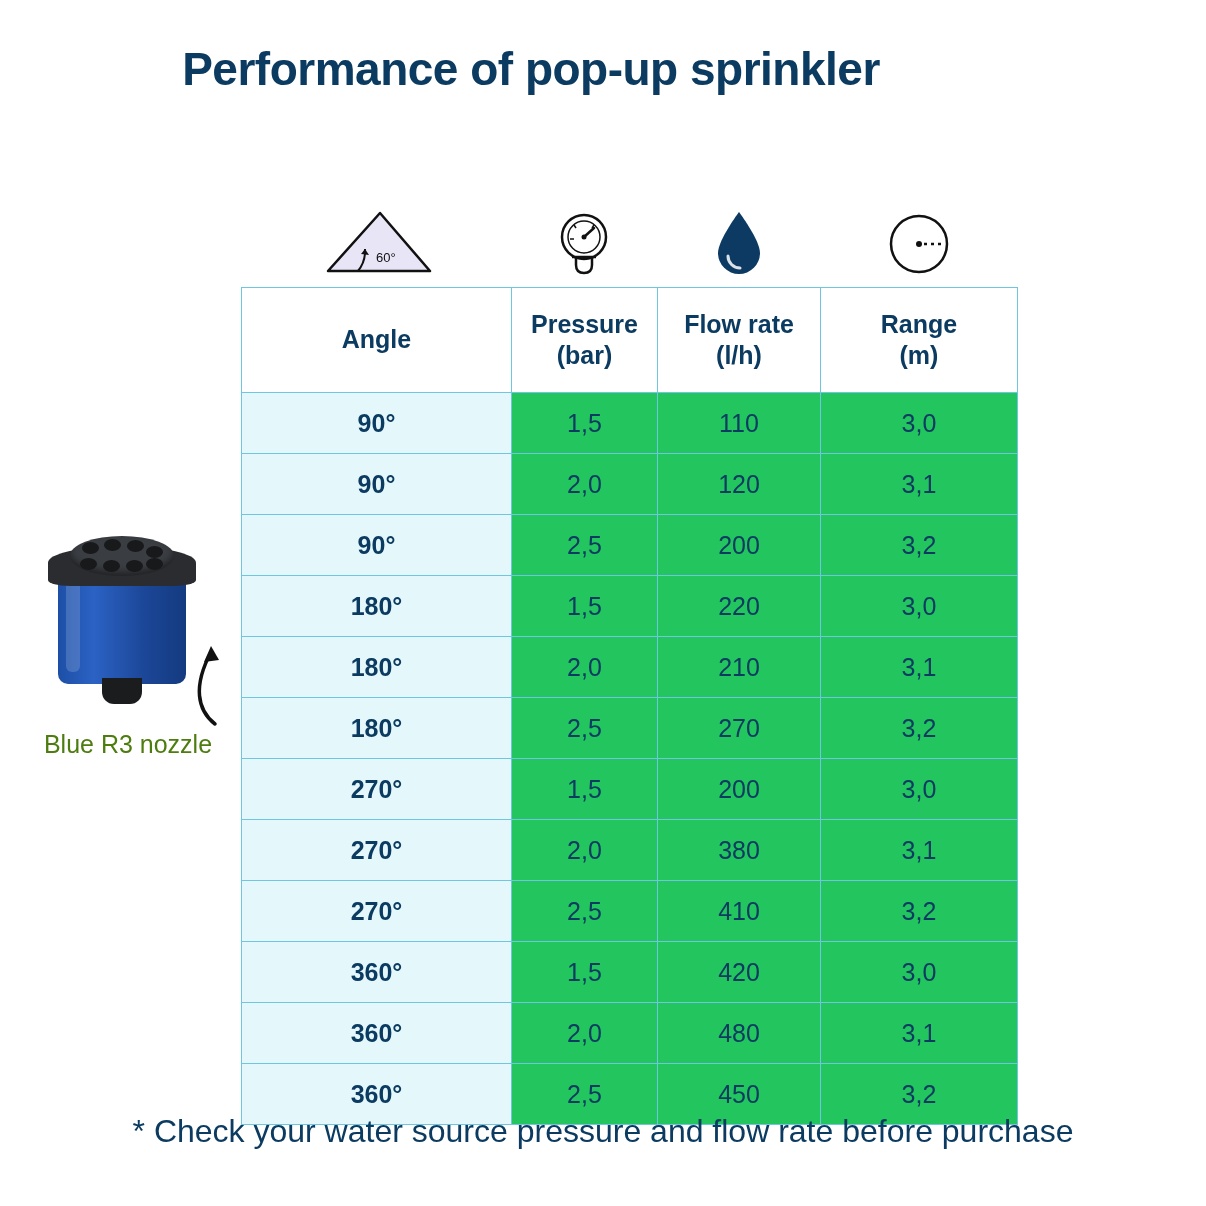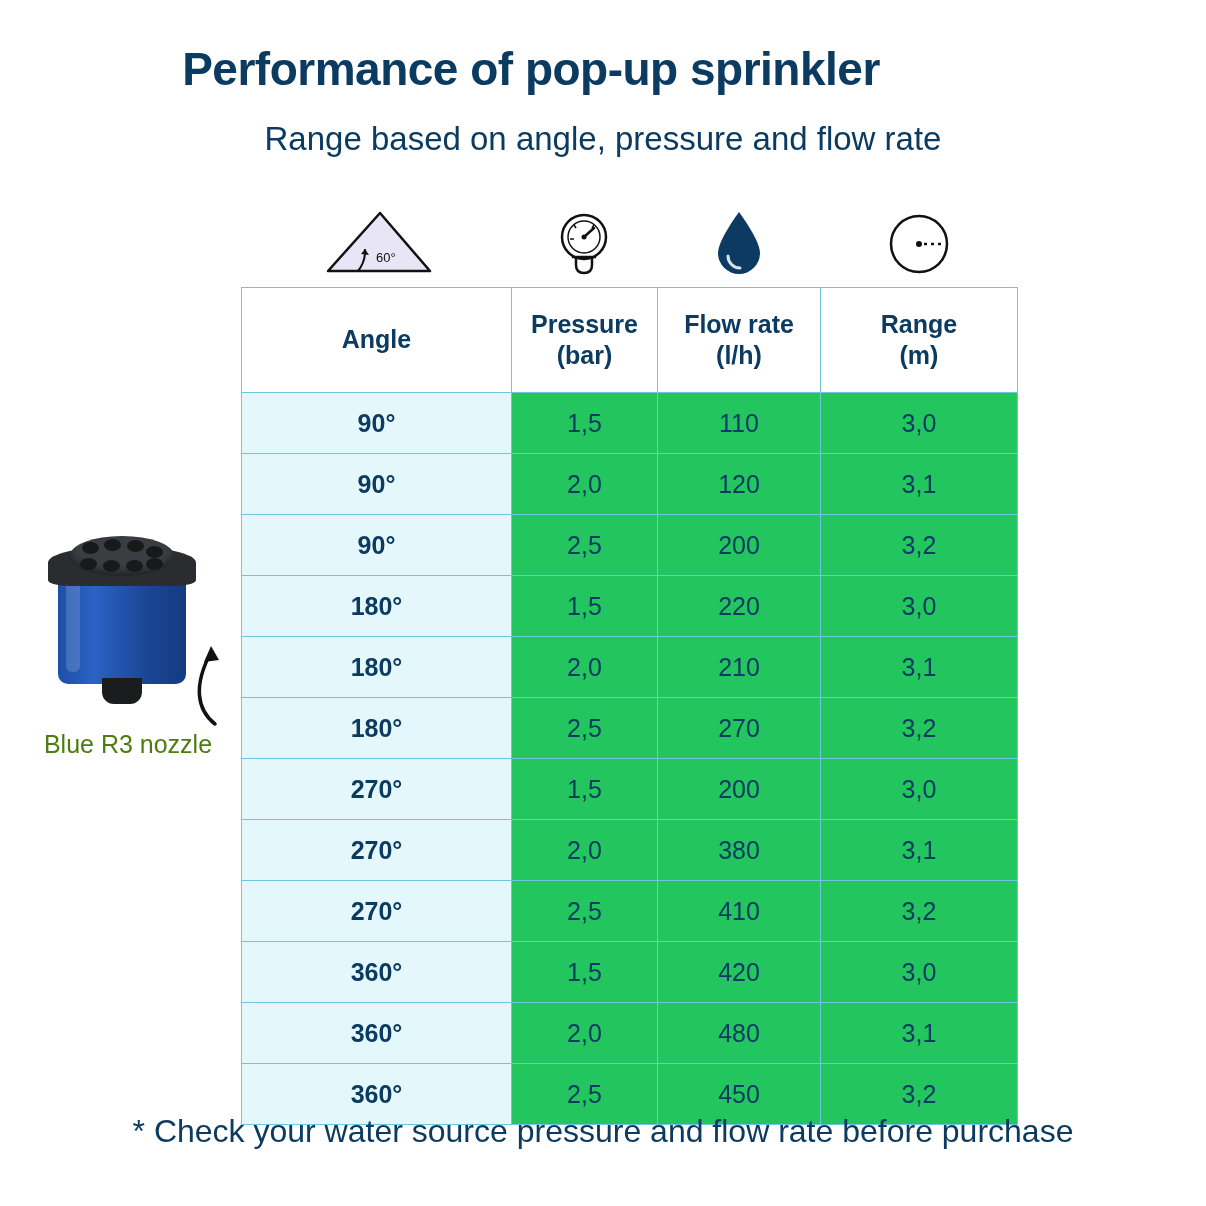--- a/index.html
+++ b/index.html
@@ -193,21 +193,20 @@
     left: 185px;
     top: 590px;
   }
 </style>
 </head>
 <body>
 
 <div class="page">
 
   <div class="title">Performance of pop-up sprinkler</div>
-  <div class="subtitle">Range based on angle, pressure and flow rate</div>
 
   <div class="icon-row">
 
     <div class="icon-cell icon-angle">
       <svg width="116" height="70" viewBox="0 0 116 70">
         <polygon points="10,62 10,62 8,62" fill="none"></polygon>
         <path d="M10 62 L62 4 L112 62 Z" fill="#e8e6f6" stroke="#111111" stroke-width="2.5" stroke-linejoin="round"></path>
         <path d="M40 62 A32 32 0 0 0 47 40" fill="none" stroke="#111111" stroke-width="2"></path>
         <polygon points="47,40 43,45 51,46" fill="#111111"></polygon>
         <text x="58" y="53" font-family="Liberation Sans, sans-serif" font-size="13" fill="#111111">60°</text>

